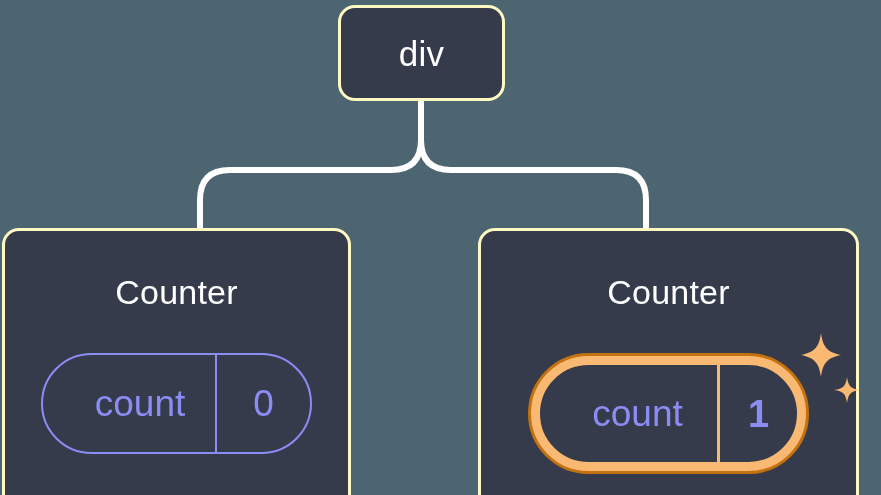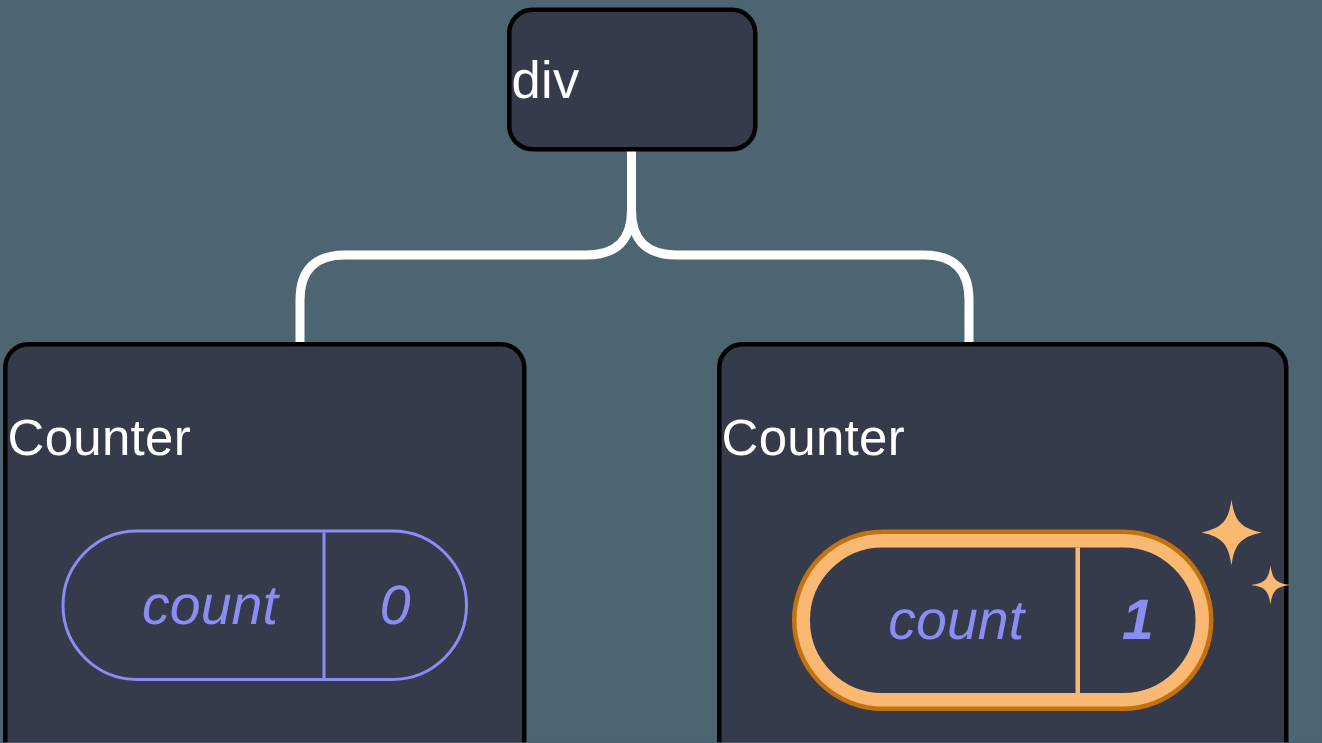--- a/index.html
+++ b/index.html
@@ -25,24 +25,25 @@
     width: 881px;
     height: 495px;
     pointer-events: none;
   }
 
   
   .node {
     position: absolute;
     box-sizing: border-box;
     background: #353b4a;
-    border: 3px solid #000000;
+    border: 3px solid #fef9c3;
     border-radius: 17px;
     display: flex;
     flex-direction: column;
+    align-items: center;
   }
   .node-root {
     left: 338px;
     top: 5px;
     width: 167px;
     height: 96px;
     justify-content: center;
   }
   .node-title-root {
     color: #ffffff;
@@ -76,21 +77,20 @@
     width: 100%;
   }
   .pill {
     position: relative;
     box-sizing: border-box;
     display: flex;
     align-items: stretch;
     border: 2px solid #8b8df4;
     border-radius: 999px;
     height: 101px;
-    font-style: italic;
   }
   .pill-left, .pill-right {
     display: flex;
     align-items: center;
     justify-content: center;
     box-sizing: border-box;
   }
   .pill-left {
     width: 172px;
     padding-left: 22px;

